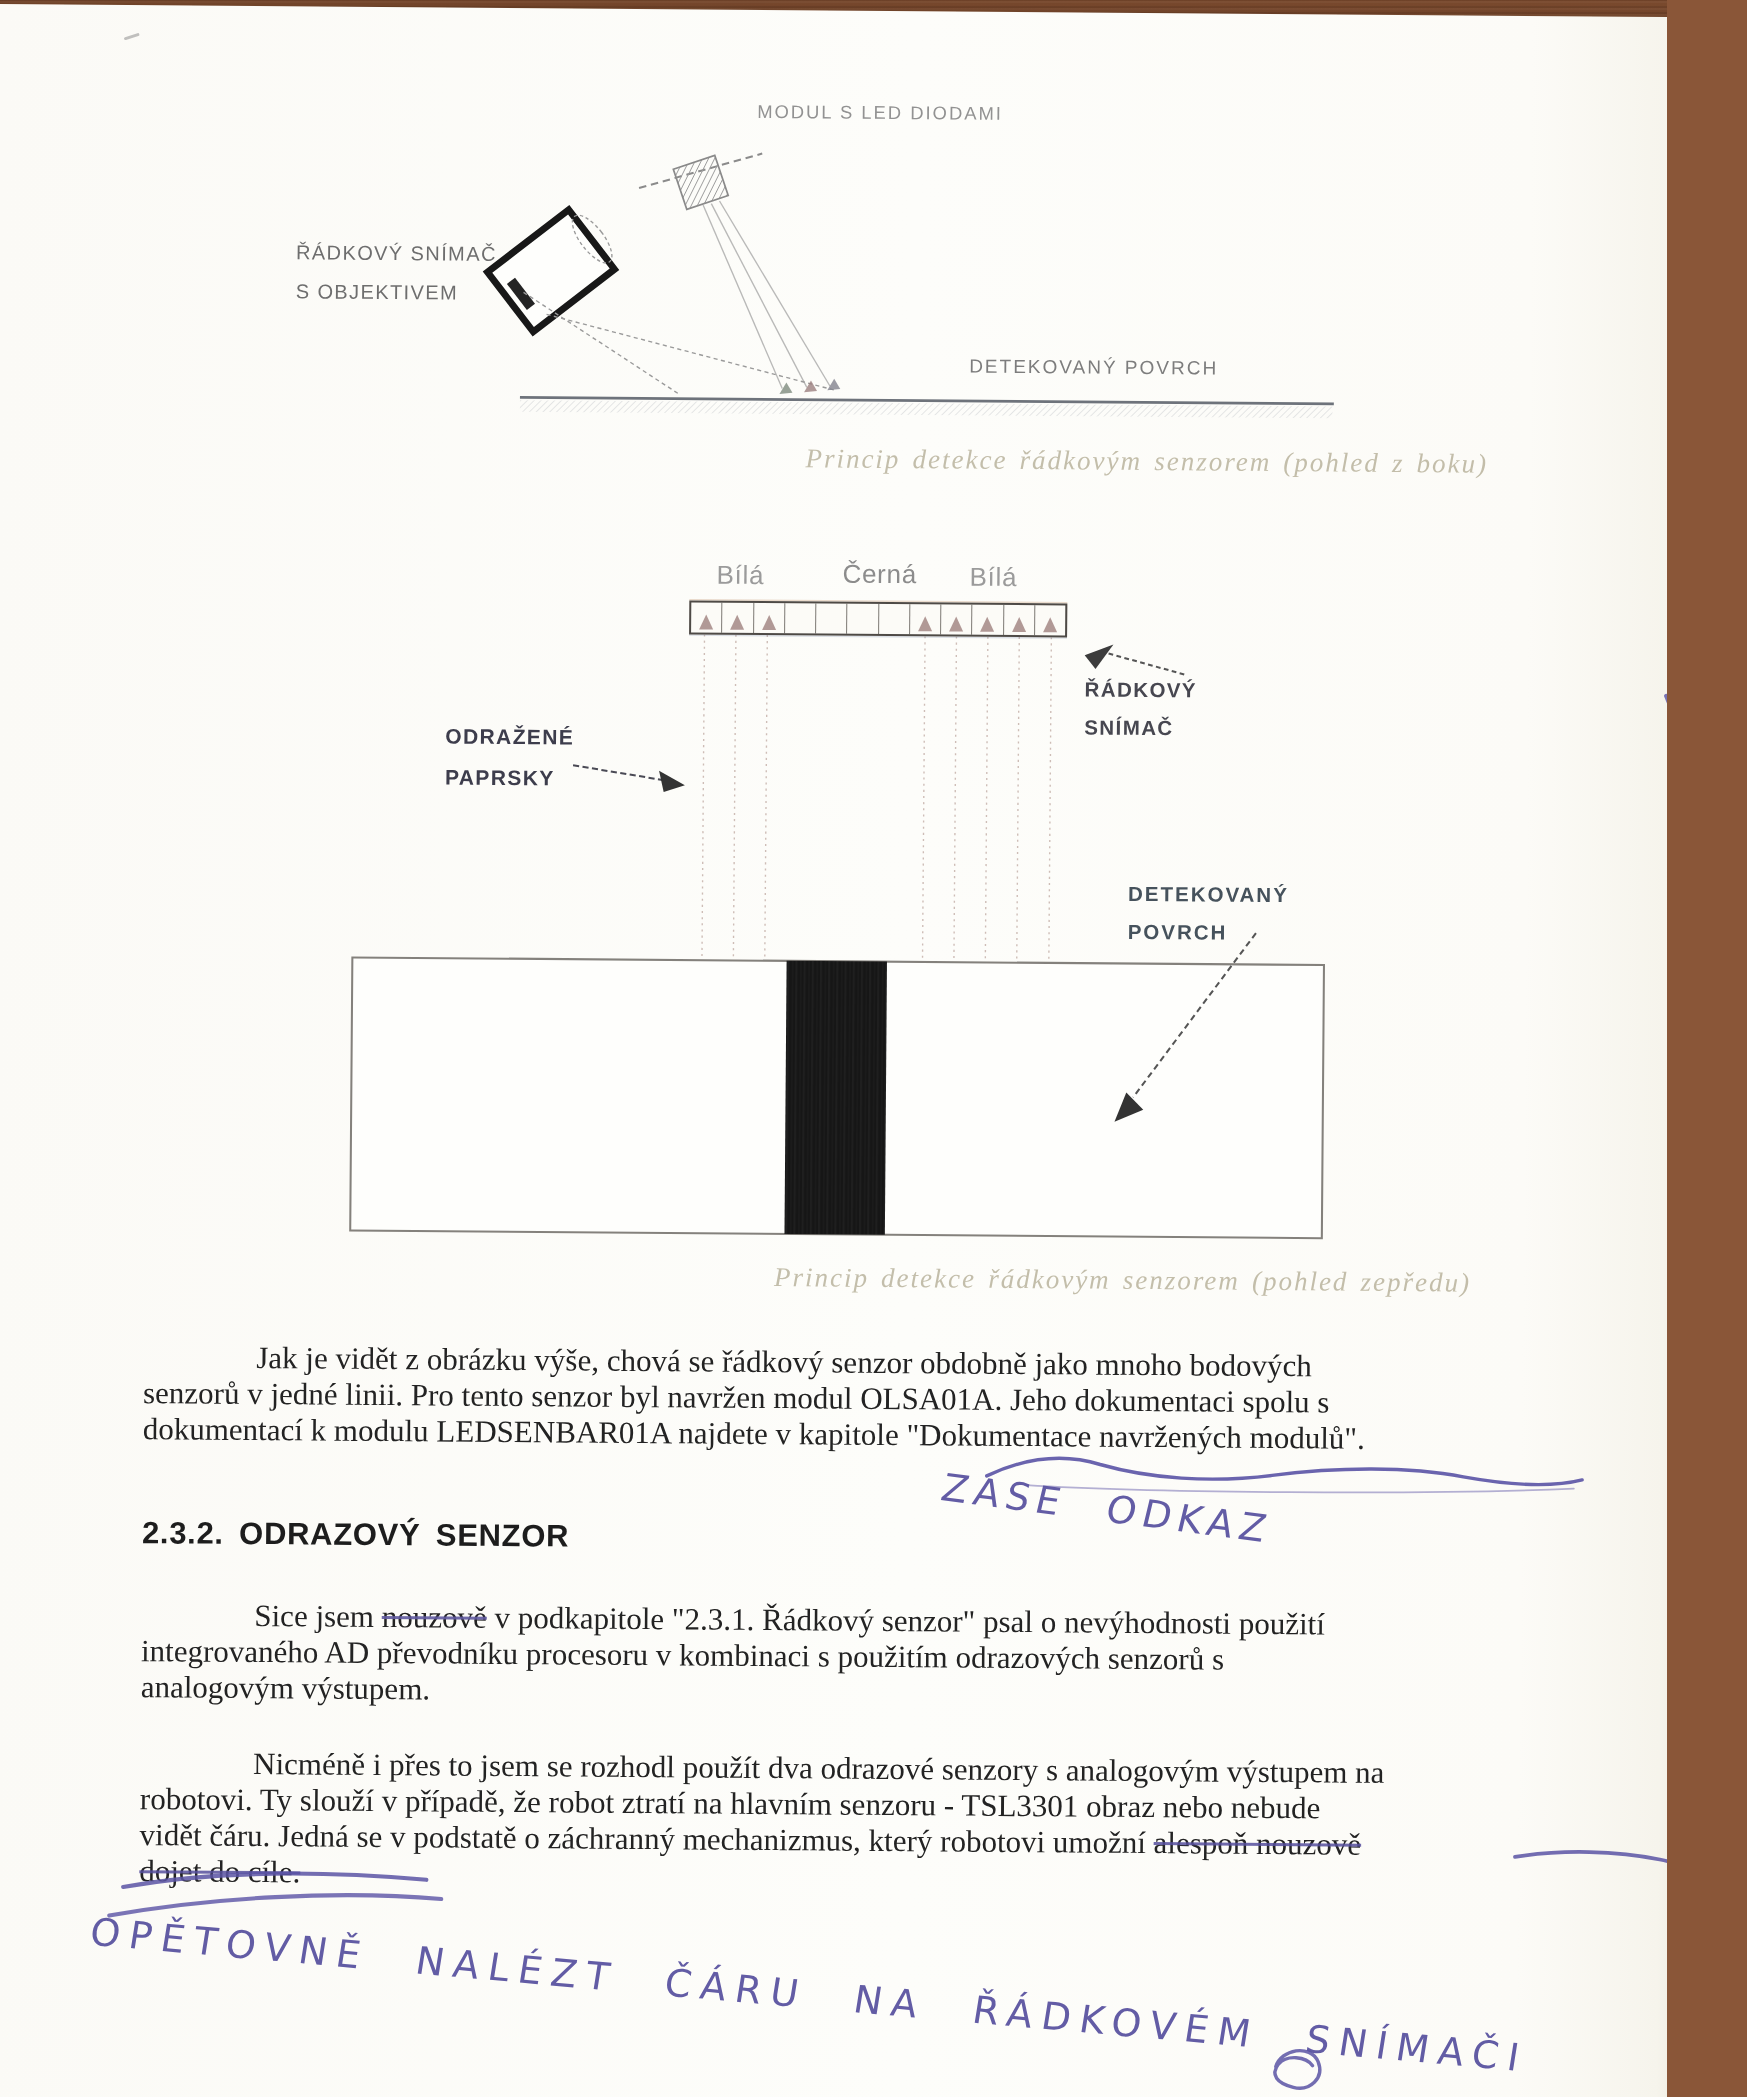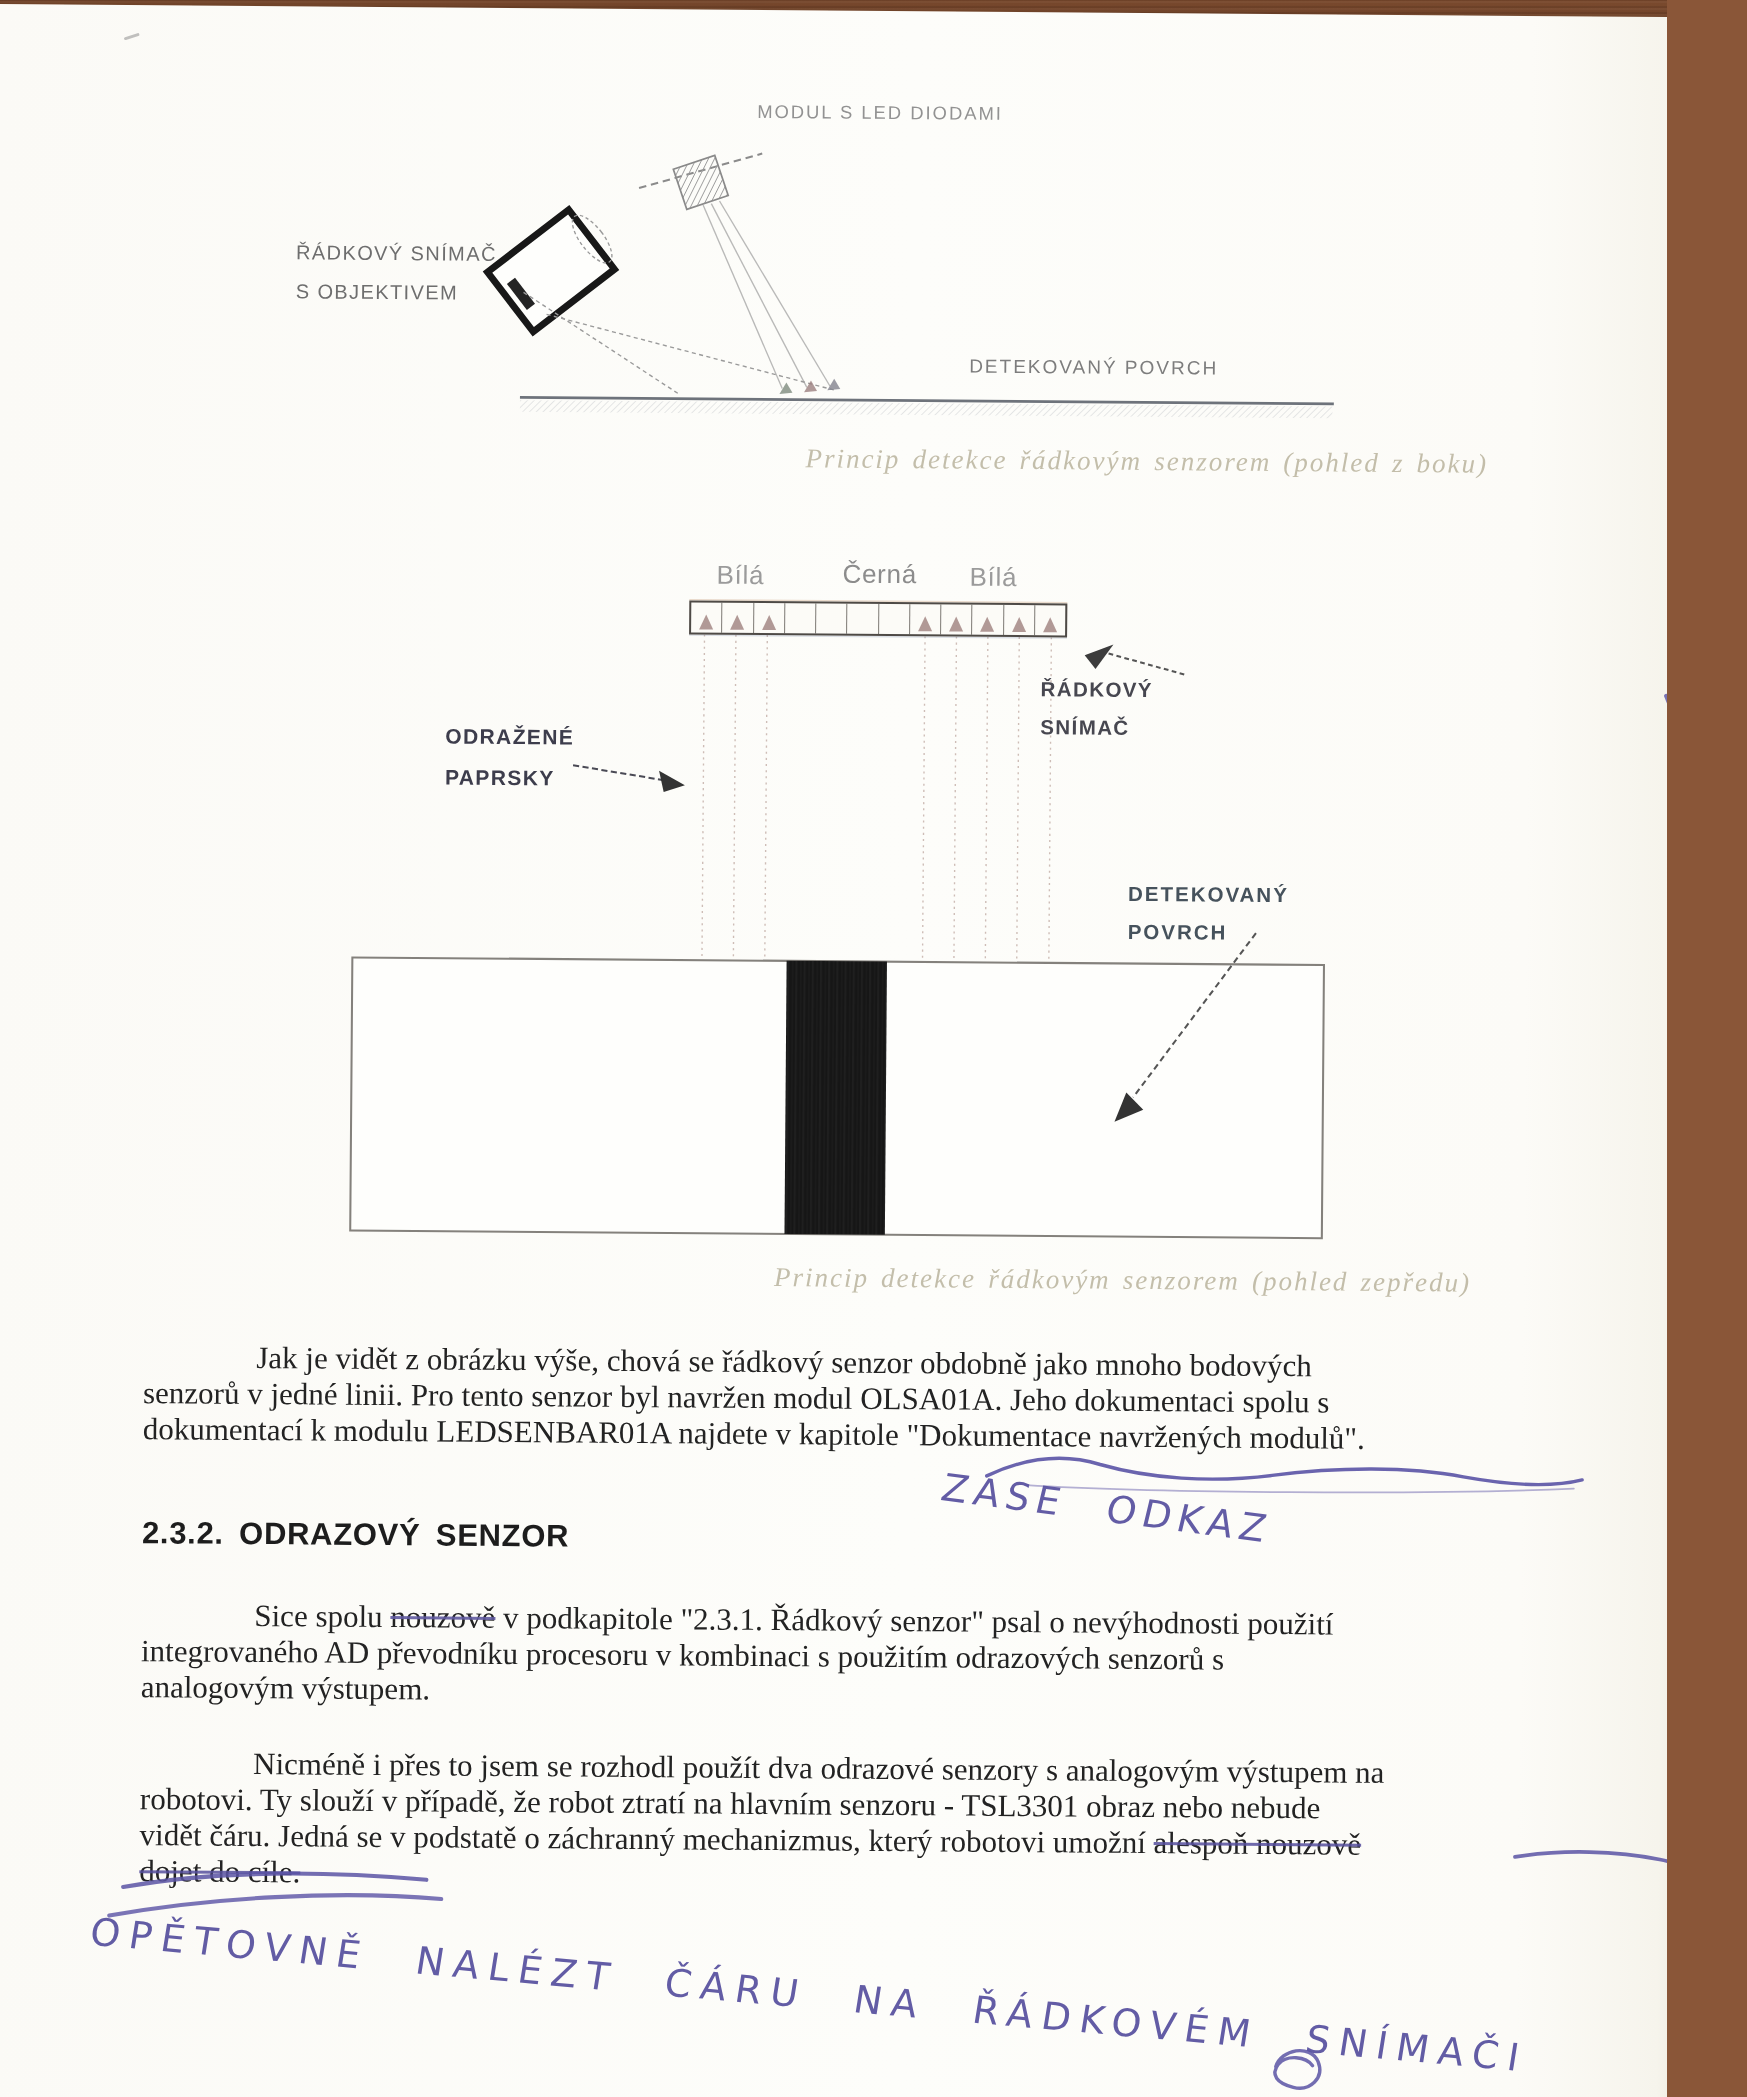--- a/index.html
+++ b/index.html
@@ -26,21 +26,21 @@
 
   
   .dlabel{position:absolute;font-family:"Liberation Sans",sans-serif;white-space:nowrap;}
   .module-label{left:758px;top:95px;font-size:18.4px;letter-spacing:2px;color:#929292;}
   .sensor-obj-label{left:298px;top:231px;font-size:20px;line-height:39px;letter-spacing:1.4px;color:#6e6e6e;}
   .surface-label-top{left:972px;top:348px;font-size:19px;letter-spacing:2px;color:#7d7d7d;}
   .zone-label{font-size:26px;color:#9b9b9b;letter-spacing:0.7px;}
   .zl-1{left:721px;top:554px;}
   .zl-2{left:847px;top:552px;color:#8c8c8c;}
   .zl-3{left:974px;top:554px;}
-  .sensor-row-label{left:1046px;top:662px;font-size:20.5px;line-height:38px;letter-spacing:1.4px;color:#474750;font-weight:600;}
+  .sensor-row-label{left:1090px;top:662px;font-size:20.5px;line-height:38px;letter-spacing:1.4px;color:#474750;font-weight:600;}
   .rays-label{left:451px;top:712px;font-size:21px;line-height:41px;letter-spacing:1.4px;color:#3d3d4c;font-weight:700;}
   .surface-label-2{left:1135px;top:866px;font-size:20.5px;line-height:38px;letter-spacing:2px;color:#46525c;font-weight:600;}
 
   .caption{position:absolute;font-family:"Liberation Serif",serif;font-style:italic;
     font-size:27px;letter-spacing:2px;word-spacing:3.4px;color:rgba(148,138,106,0.55);white-space:nowrap;}
   .caption-1{left:809px;top:437px;}
   .caption-2{left:784px;top:1256px;}
 
   
   .sensor-row{position:absolute;left:694px;top:595px;width:378px;height:34px;
@@ -236,21 +236,21 @@
         <div class="tline indent">Jak je vidět z obrázku výše, chová se řádkový senzor obdobně jako mnoho bodových</div>
         <div class="tline">senzorů v jedné linii. Pro tento senzor byl navržen modul OLSA01A. Jeho dokumentaci spolu s</div>
         <div class="tline"><span>dokumentací k modulu LEDSENBAR01A najdete v kapitole "</span><span class="pen-underline-text">Dokumentace navržených modulů</span><span>".</span></div>
       </div>
 
       <div class="handwriting hw-zase">ZASE ODKAZ</div>
 
       <div class="heading">2.3.2. ODRAZOVÝ SENZOR</div>
 
       <div class="textblock p2">
-        <div class="tline indent"><span>Sice spolu </span><span class="strike-gray">nouzově</span><span> v podkapitole "2.3.1. Řádkový senzor" psal o nevýhodnosti použití</span></div>
+        <div class="tline indent"><span>Sice jsem </span><span class="strike-gray">nouzově</span><span> v podkapitole "2.3.1. Řádkový senzor" psal o nevýhodnosti použití</span></div>
         <div class="tline">integrovaného AD převodníku procesoru v kombinaci s použitím odrazových senzorů s</div>
         <div class="tline">analogovým výstupem.</div>
       </div>
 
       <div class="textblock p3">
         <div class="tline indent">Nicméně i přes to jsem se rozhodl použít dva odrazové senzory s analogovým výstupem na</div>
         <div class="tline">robotovi. Ty slouží v případě, že robot ztratí na hlavním senzoru - TSL3301 obraz nebo nebude</div>
         <div class="tline"><span>vidět čáru. Jedná se v podstatě o záchranný mechanizmus, který robotovi umožní </span><span class="strike-blue">alespoň nouzově</span></div>
         <div class="tline"><span class="strike-blue">dojet do cíle.</span></div>
       </div>

